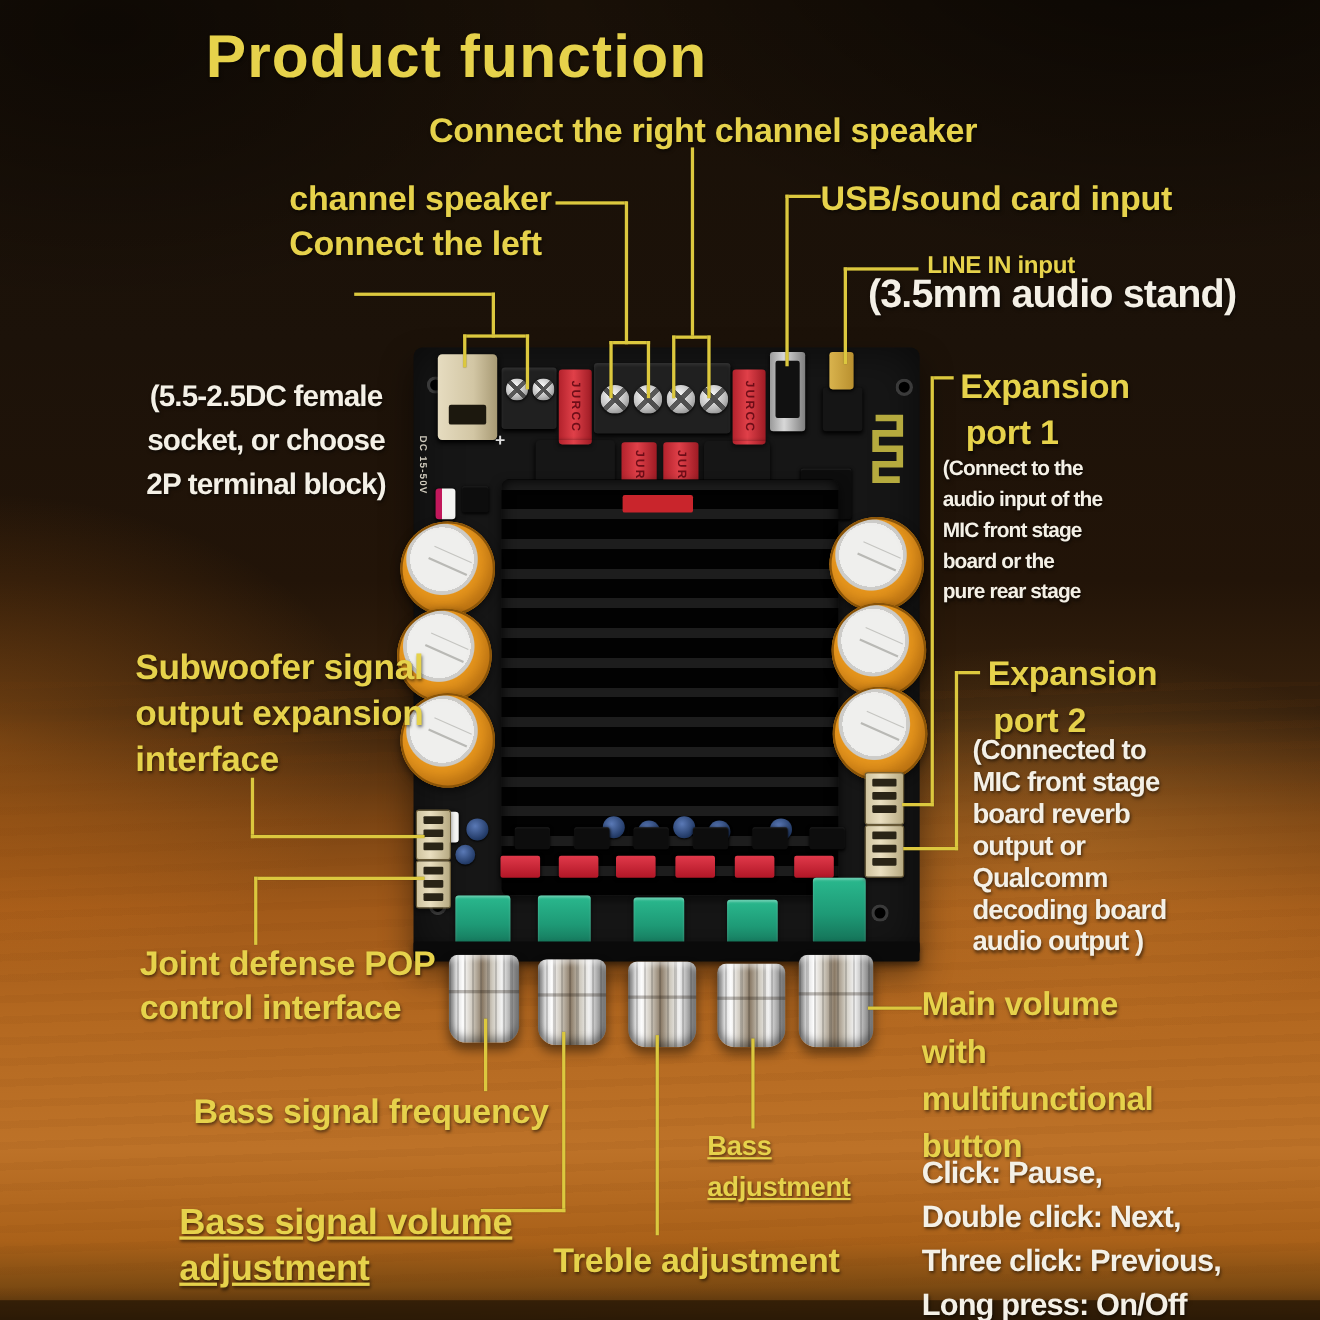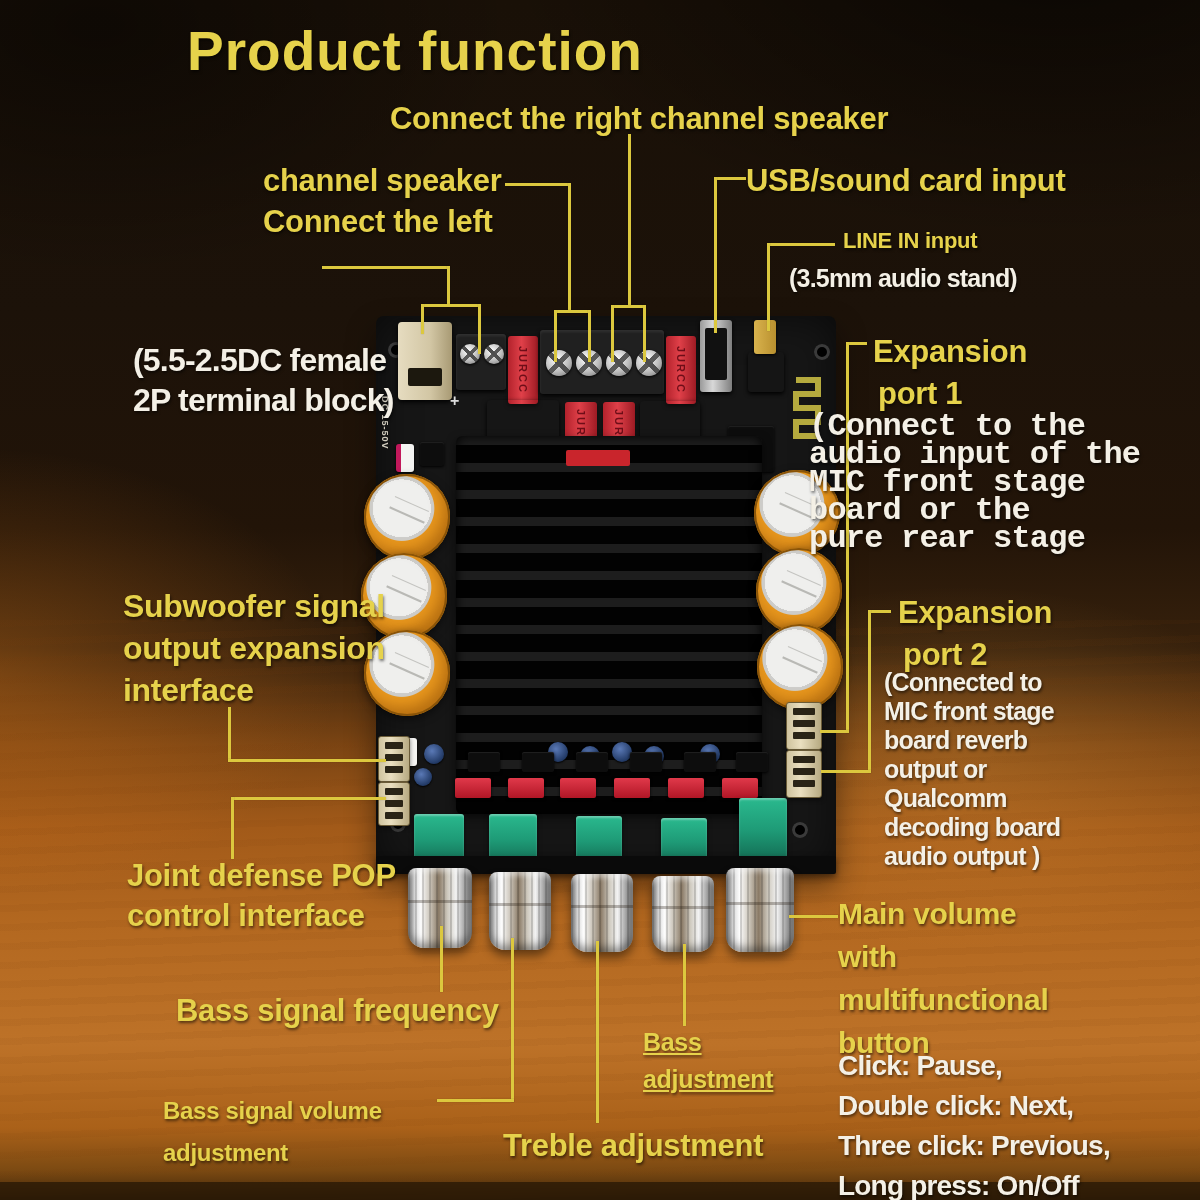--- a/index.html
+++ b/index.html
@@ -229,32 +229,33 @@
   <div class="lbl" style="left:390px;top:99px;font-size:31px;">Connect the right channel speaker</div>
 
   <div class="lbl" style="left:263px;top:160px;font-size:31px;line-height:41px;">
     <div>channel speaker</div>
     <div>Connect the left</div>
   </div>
 
   <div class="lbl" style="left:746px;top:161px;font-size:31px;">USB/sound card input</div>
 
   <div class="lbl" style="left:843px;top:227px;font-size:22px;">LINE IN input</div>
-  <div class="lbl wht" style="left:789px;top:262px;font-size:25px;">(3.5mm audio stand)</div>
-
-  <div class="lbl wht" style="left:133px;top:340px;font-size:32px;line-height:40px;">
+  <div class="lbl wht" style="left:789px;top:244px;font-size:36px;">(3.5mm audio stand)</div>
+
+  <div class="lbl wht" style="left:133px;top:340px;font-size:27px;line-height:40px;text-align:center;">
     <div>(5.5-2.5DC female</div>
+    <div>socket, or choose</div>
     <div>2P terminal block)</div>
   </div>
 
   <div class="lbl" style="left:873px;top:331px;font-size:31px;line-height:42px;">
     <div>Expansion</div>
     <div style="padding-left:5px;">port 1</div>
   </div>
-  <div class="lbl wht" style="left:809px;top:413px;font-size:32px;line-height:28px;font-family:Liberation Mono, monospace;">
+  <div class="lbl wht" style="left:857px;top:413px;font-size:19px;line-height:28px;">
     <div>(Connect to the</div>
     <div>audio input of the</div>
     <div>MIC front stage</div>
     <div>board or the</div>
     <div>pure rear stage</div>
   </div>
 
   <div class="lbl" style="left:898px;top:592px;font-size:31px;line-height:42px;">
     <div>Expansion</div>
     <div style="padding-left:5px;">port 2</div>
@@ -277,21 +278,21 @@
 
   <div class="lbl" style="left:127px;top:856px;font-size:31px;line-height:40px;">
     <div>Joint defense POP</div>
     <div>control interface</div>
   </div>
 
   <div class="lbl" style="left:176px;top:990px;font-size:31px;line-height:42px;">
     <div>Bass signal frequency</div>
   </div>
 
-  <div class="lbl" style="left:163px;top:1090px;font-size:24px;line-height:42px;">
+  <div class="lbl" style="left:163px;top:1090px;font-size:33px;line-height:42px;text-decoration:underline;">
     <div>Bass signal volume</div>
     <div>adjustment</div>
   </div>
 
   <div class="lbl" style="left:503px;top:1126px;font-size:31px;">Treble adjustment</div>
 
   <div class="lbl" style="left:643px;top:1024px;font-size:25px;line-height:37px;text-decoration:underline;">
     <div>Bass</div>
     <div>adjustment</div>
   </div>

